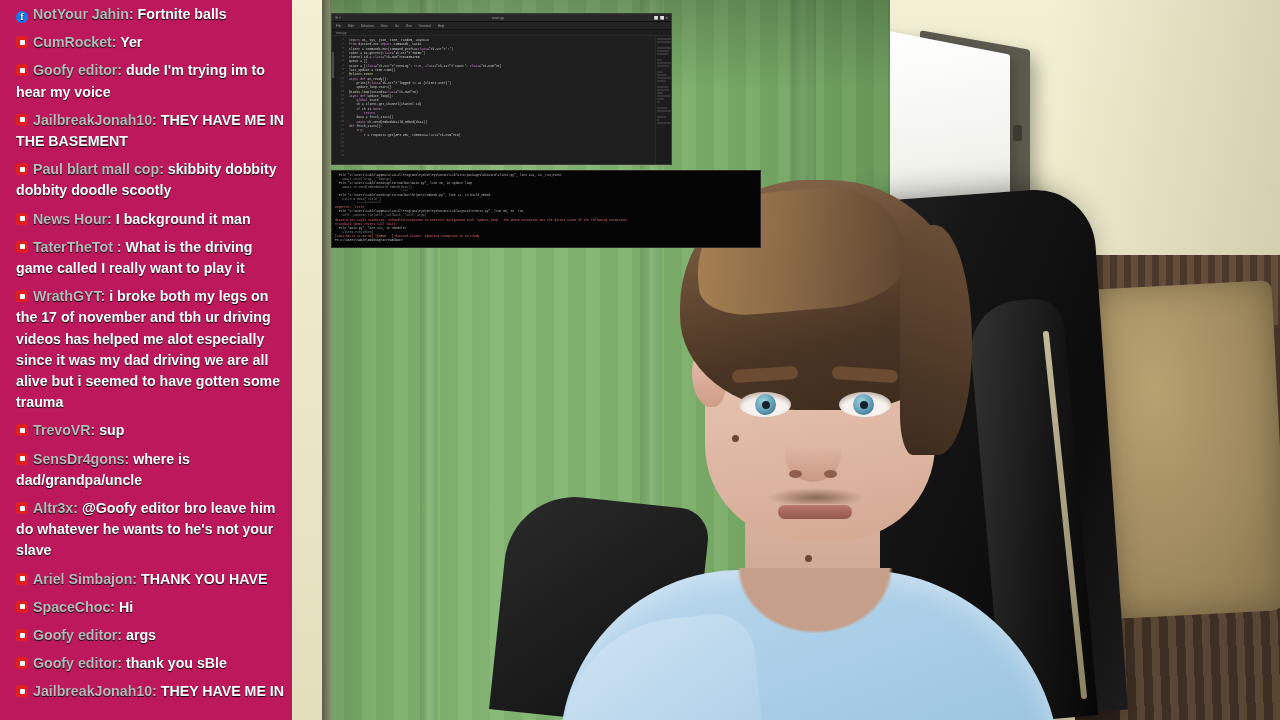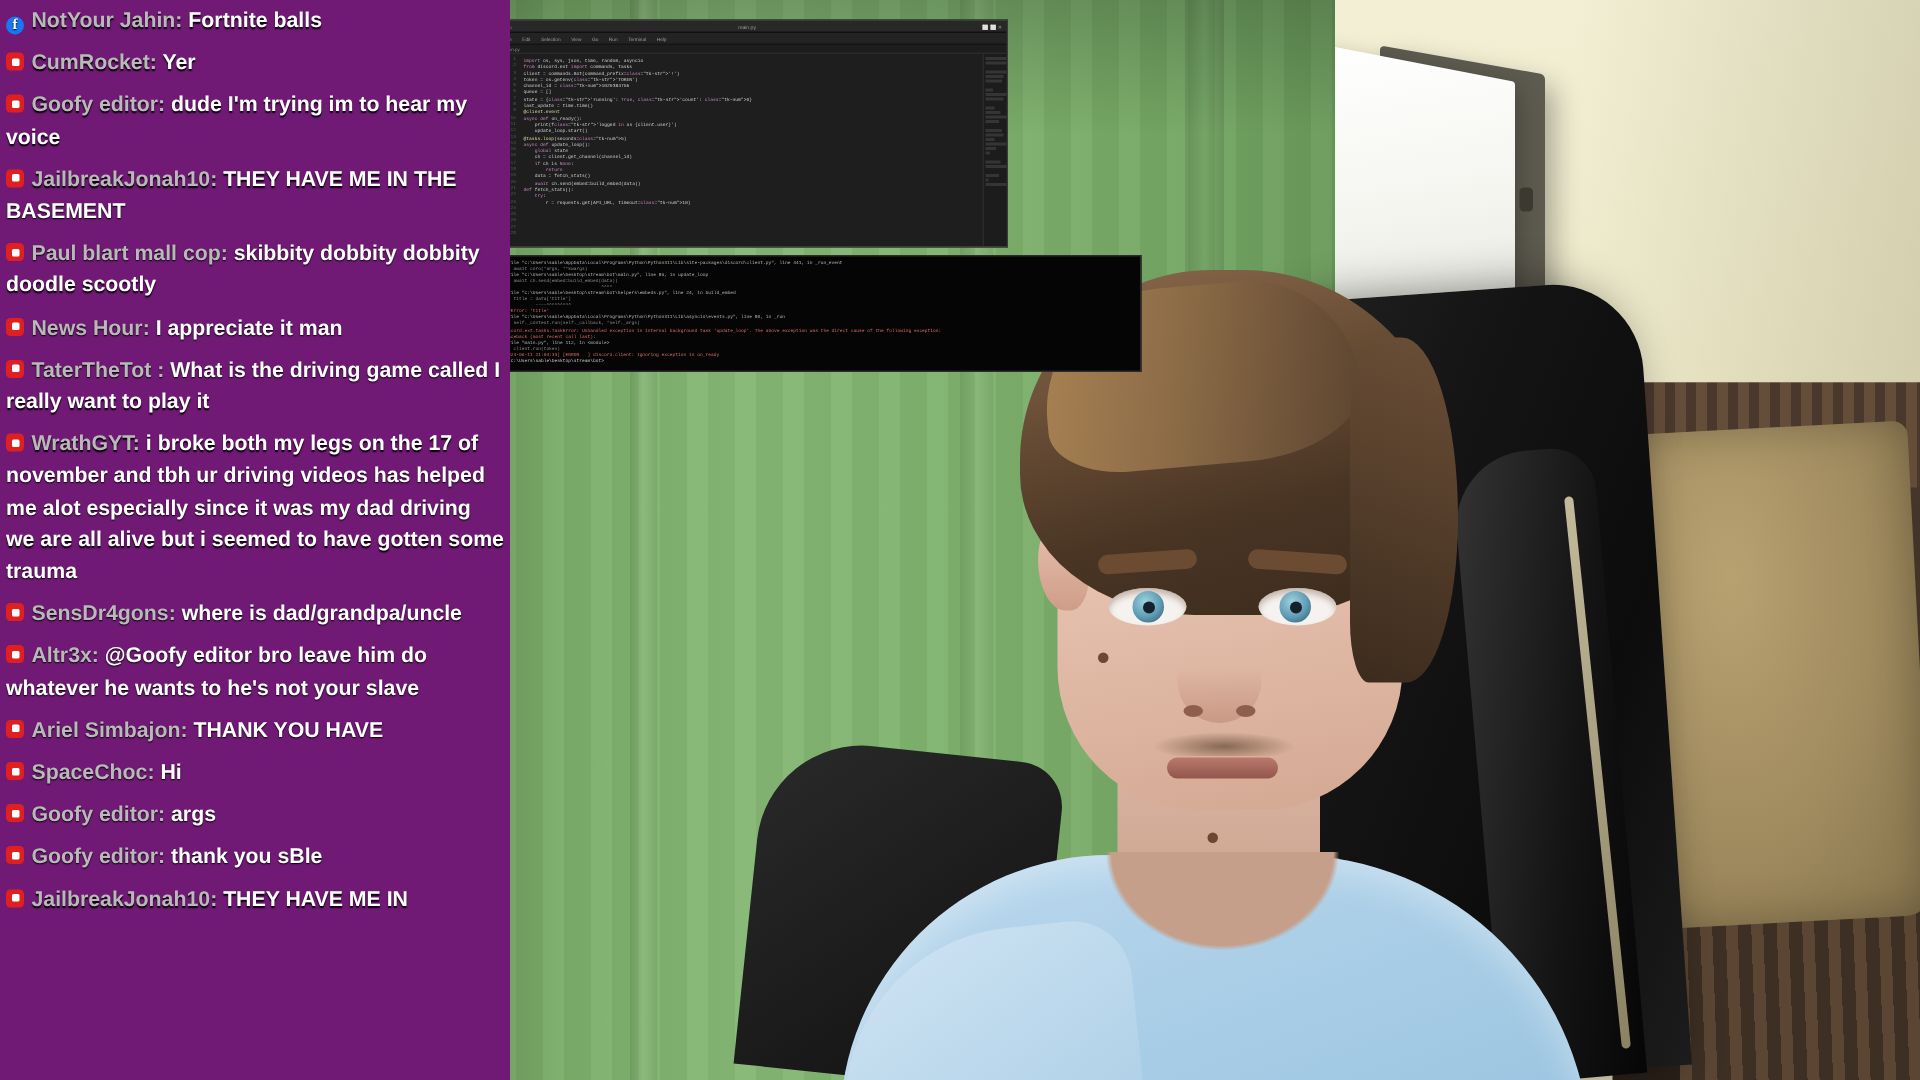--- a/index.html
+++ b/index.html
@@ -237,22 +237,22 @@
     background:#050505; border:1px solid #2b2b2b; overflow:hidden; padding:2px 3px;
   }
   .tm-line { font-family:"Liberation Mono",monospace; font-size:3.05px;
     line-height:4.05px; white-space:pre; color:#c8c8c8; }
   .tm-line.err { color:#e06c6c; }
   .tm-line.path { color:#b9b9b9; }
   .tm-line.dim { color:#8d8d8d; }
 
   
   #chat {
-    position:absolute; left:0; top:0; width:340px; height:720px;
-    background:#701a75; overflow:hidden; padding:4px 4px 0 4px;
+    position:absolute; left:0; top:0; width:292px; height:720px;
+    background:#be185d; overflow:hidden; padding:4px 4px 0 16px;
   }
   .chat-msg {
     display:block; color:#ffffff; font-size:14.2px; line-height:21.2px;
     font-weight:700; font-family:"Liberation Sans",sans-serif;
     margin-bottom:7px; word-wrap:break-word; text-shadow:0 1px 1px #000;
   }
   .badge {
     display:inline-block; width:12px; height:12px; border-radius:3px;
     vertical-align:-1px; margin-right:5px; position:relative;
   }
@@ -465,23 +465,24 @@
       <div class="tm-line err">[2024-06-11 21:04:33] [ERROR   ] discord.client: Ignoring exception in on_ready</div>
       <div class="tm-line">PS C:\Users\sable\Desktop\stream\bot&gt;</div>
     </div>
 
   <div id="chat">
       <div class="chat-msg"><span class="badge fb">f</span><span class="chat-user">NotYour Jahin: </span><span class="chat-text">Fortnite balls</span></div>
       <div class="chat-msg"><span class="badge yt"></span><span class="chat-user">CumRocket: </span><span class="chat-text">Yer</span></div>
       <div class="chat-msg"><span class="badge yt"></span><span class="chat-user">Goofy editor: </span><span class="chat-text">dude I'm trying im to hear my voice</span></div>
       <div class="chat-msg"><span class="badge yt"></span><span class="chat-user">JailbreakJonah10: </span><span class="chat-text">THEY HAVE ME IN THE BASEMENT</span></div>
       <div class="chat-msg"><span class="badge yt"></span><span class="chat-user">Paul blart mall cop: </span><span class="chat-text">skibbity dobbity dobbity doodle scootly</span></div>
-      <div class="chat-msg"><span class="badge yt"></span><span class="chat-user">News Hour: </span><span class="chat-text">I appreciate it man</span></div>
+      <div class="chat-msg"><span class="badge yt"></span><span class="chat-user">News Hour: </span><span class="chat-text">I background it man</span></div>
       <div class="chat-msg"><span class="badge yt"></span><span class="chat-user">TaterTheTot : </span><span class="chat-text">What is the driving game called I really want to play it</span></div>
       <div class="chat-msg"><span class="badge yt"></span><span class="chat-user">WrathGYT: </span><span class="chat-text">i broke both my legs on the 17 of november and tbh ur driving videos has helped me alot especially since it was my dad driving we are all alive but i seemed to have gotten some trauma</span></div>
+      <div class="chat-msg"><span class="badge yt"></span><span class="chat-user">TrevoVR: </span><span class="chat-text">sup</span></div>
       <div class="chat-msg"><span class="badge yt"></span><span class="chat-user">SensDr4gons: </span><span class="chat-text">where is dad/grandpa/uncle</span></div>
       <div class="chat-msg"><span class="badge yt"></span><span class="chat-user">Altr3x: </span><span class="chat-text">@Goofy editor bro leave him do whatever he wants to he's not your slave</span></div>
       <div class="chat-msg"><span class="badge yt"></span><span class="chat-user">Ariel Simbajon: </span><span class="chat-text">THANK YOU HAVE</span></div>
       <div class="chat-msg"><span class="badge yt"></span><span class="chat-user">SpaceChoc: </span><span class="chat-text">Hi</span></div>
       <div class="chat-msg"><span class="badge yt"></span><span class="chat-user">Goofy editor: </span><span class="chat-text">args</span></div>
       <div class="chat-msg"><span class="badge yt"></span><span class="chat-user">Goofy editor: </span><span class="chat-text">thank you sBle</span></div>
       <div class="chat-msg"><span class="badge yt"></span><span class="chat-user">JailbreakJonah10: </span><span class="chat-text">THEY HAVE ME IN</span></div>
     </div>
 
 </div>

